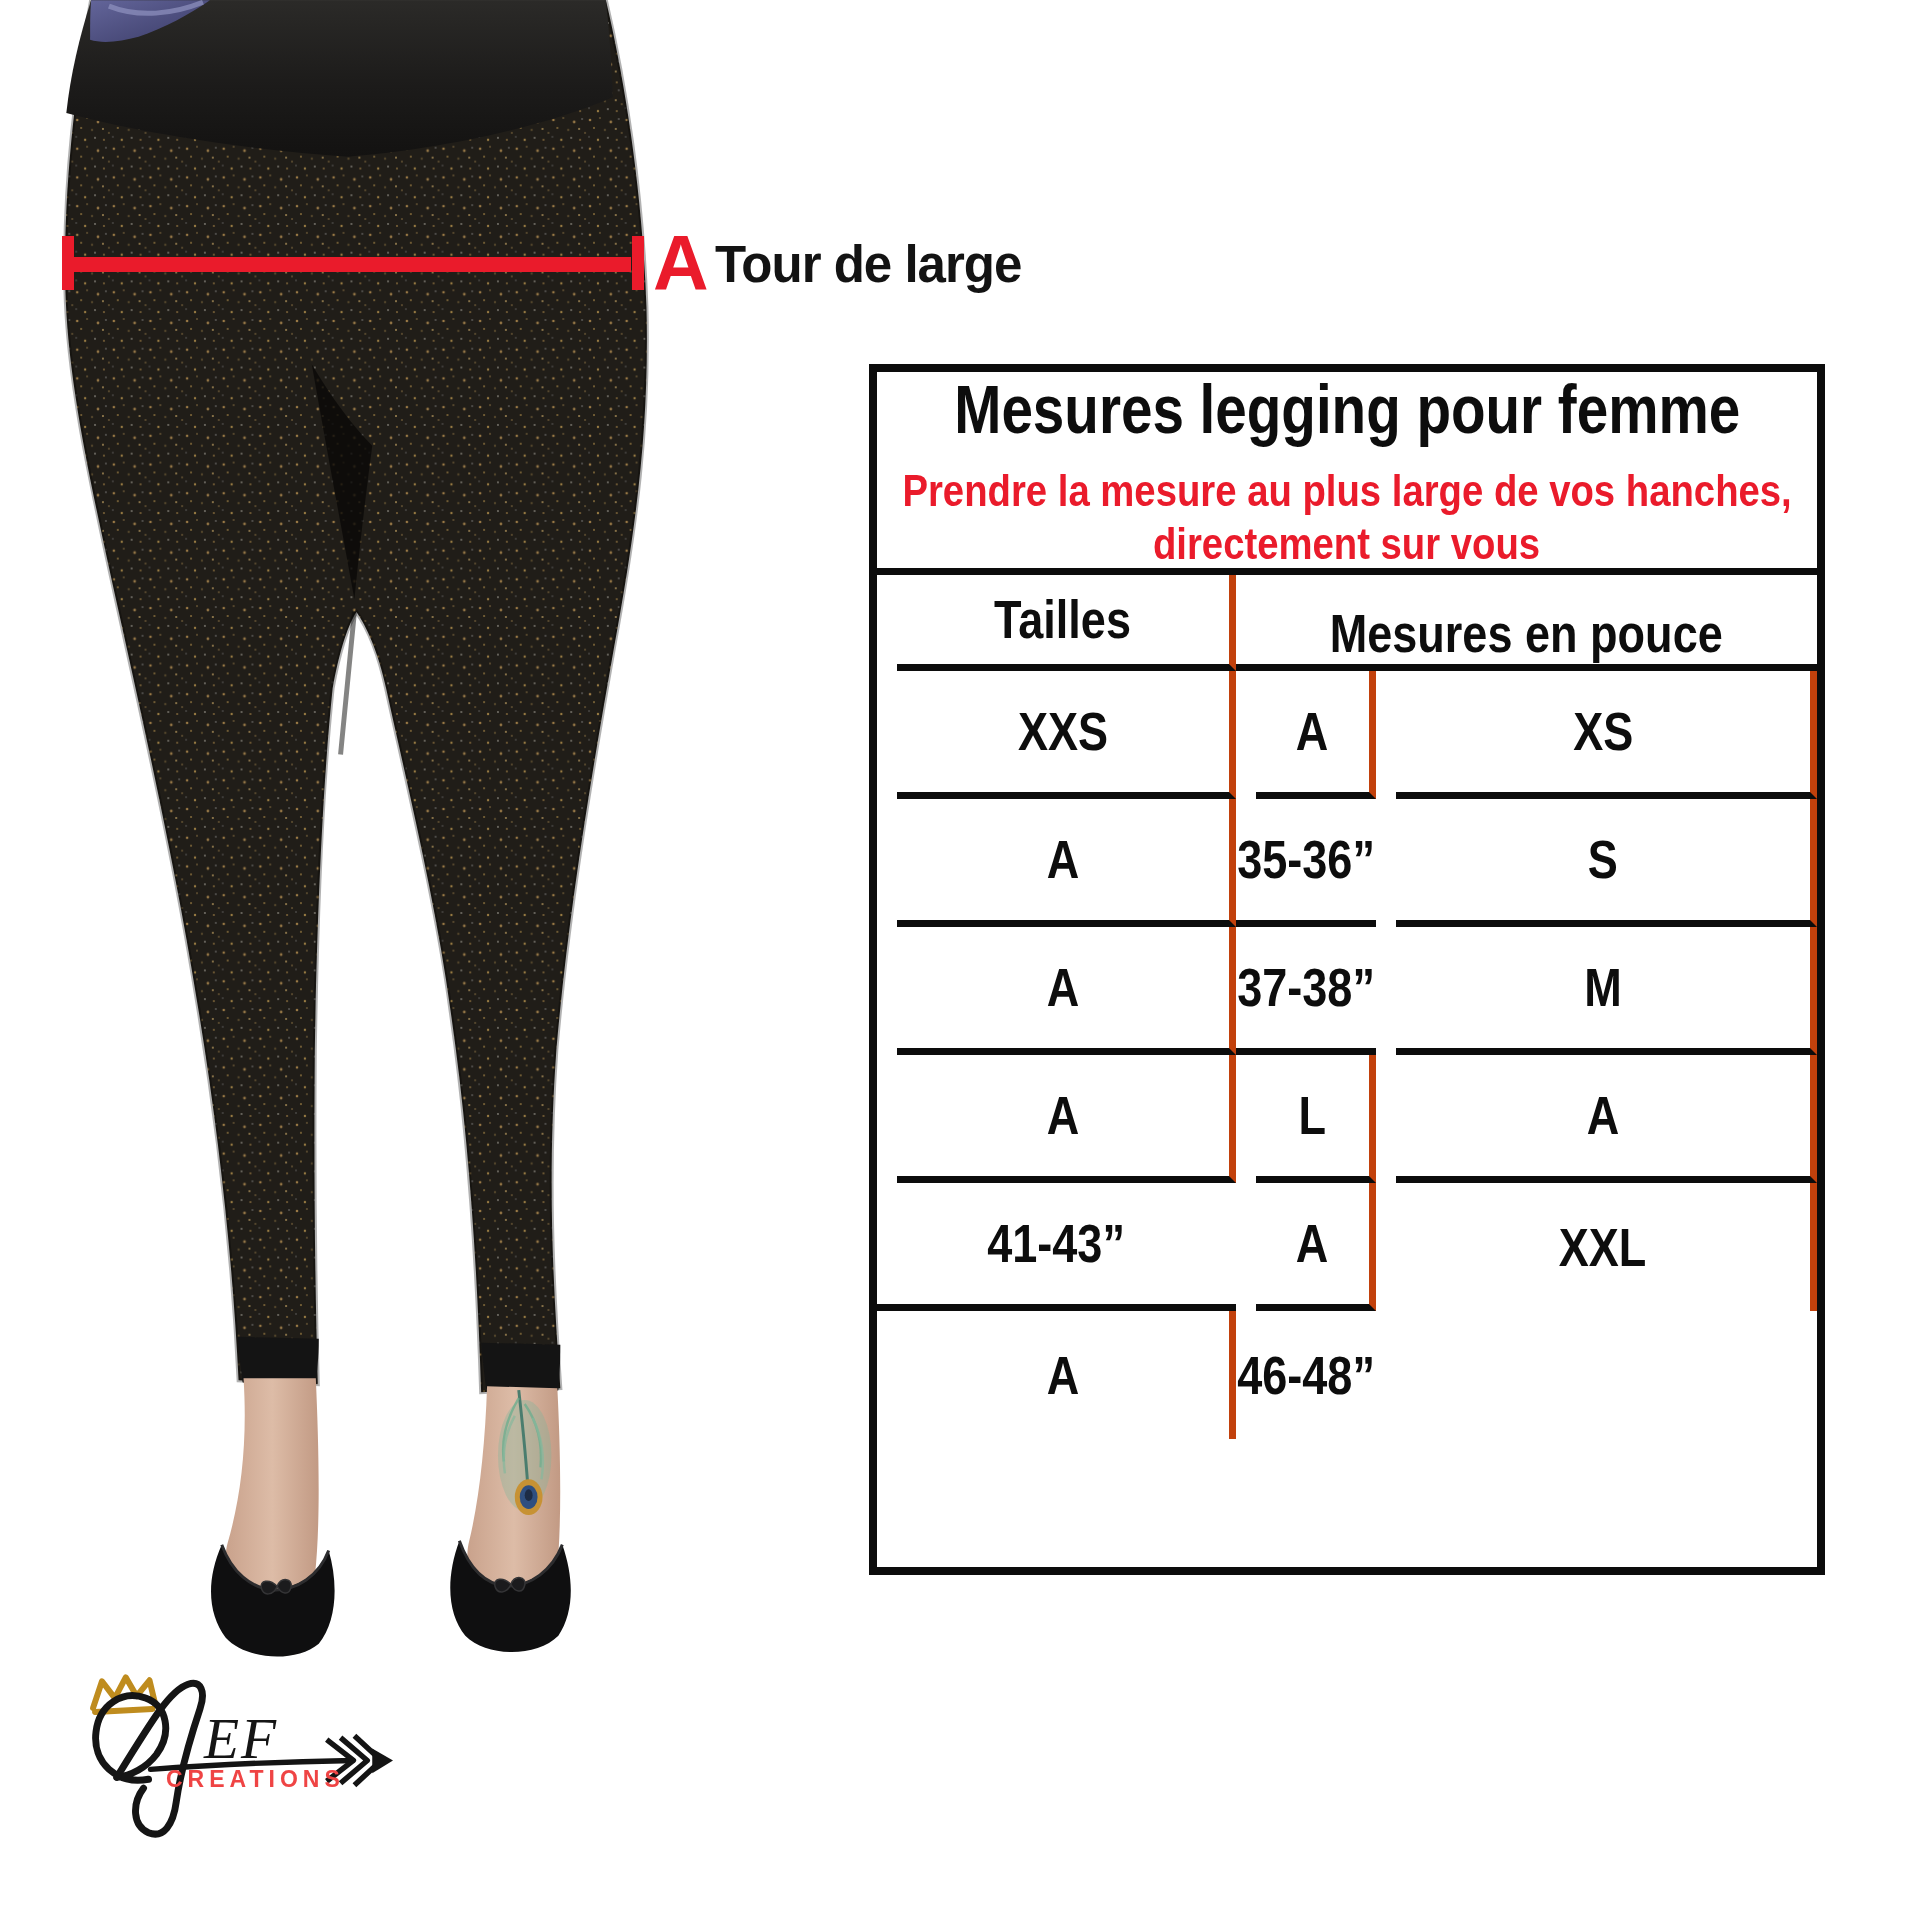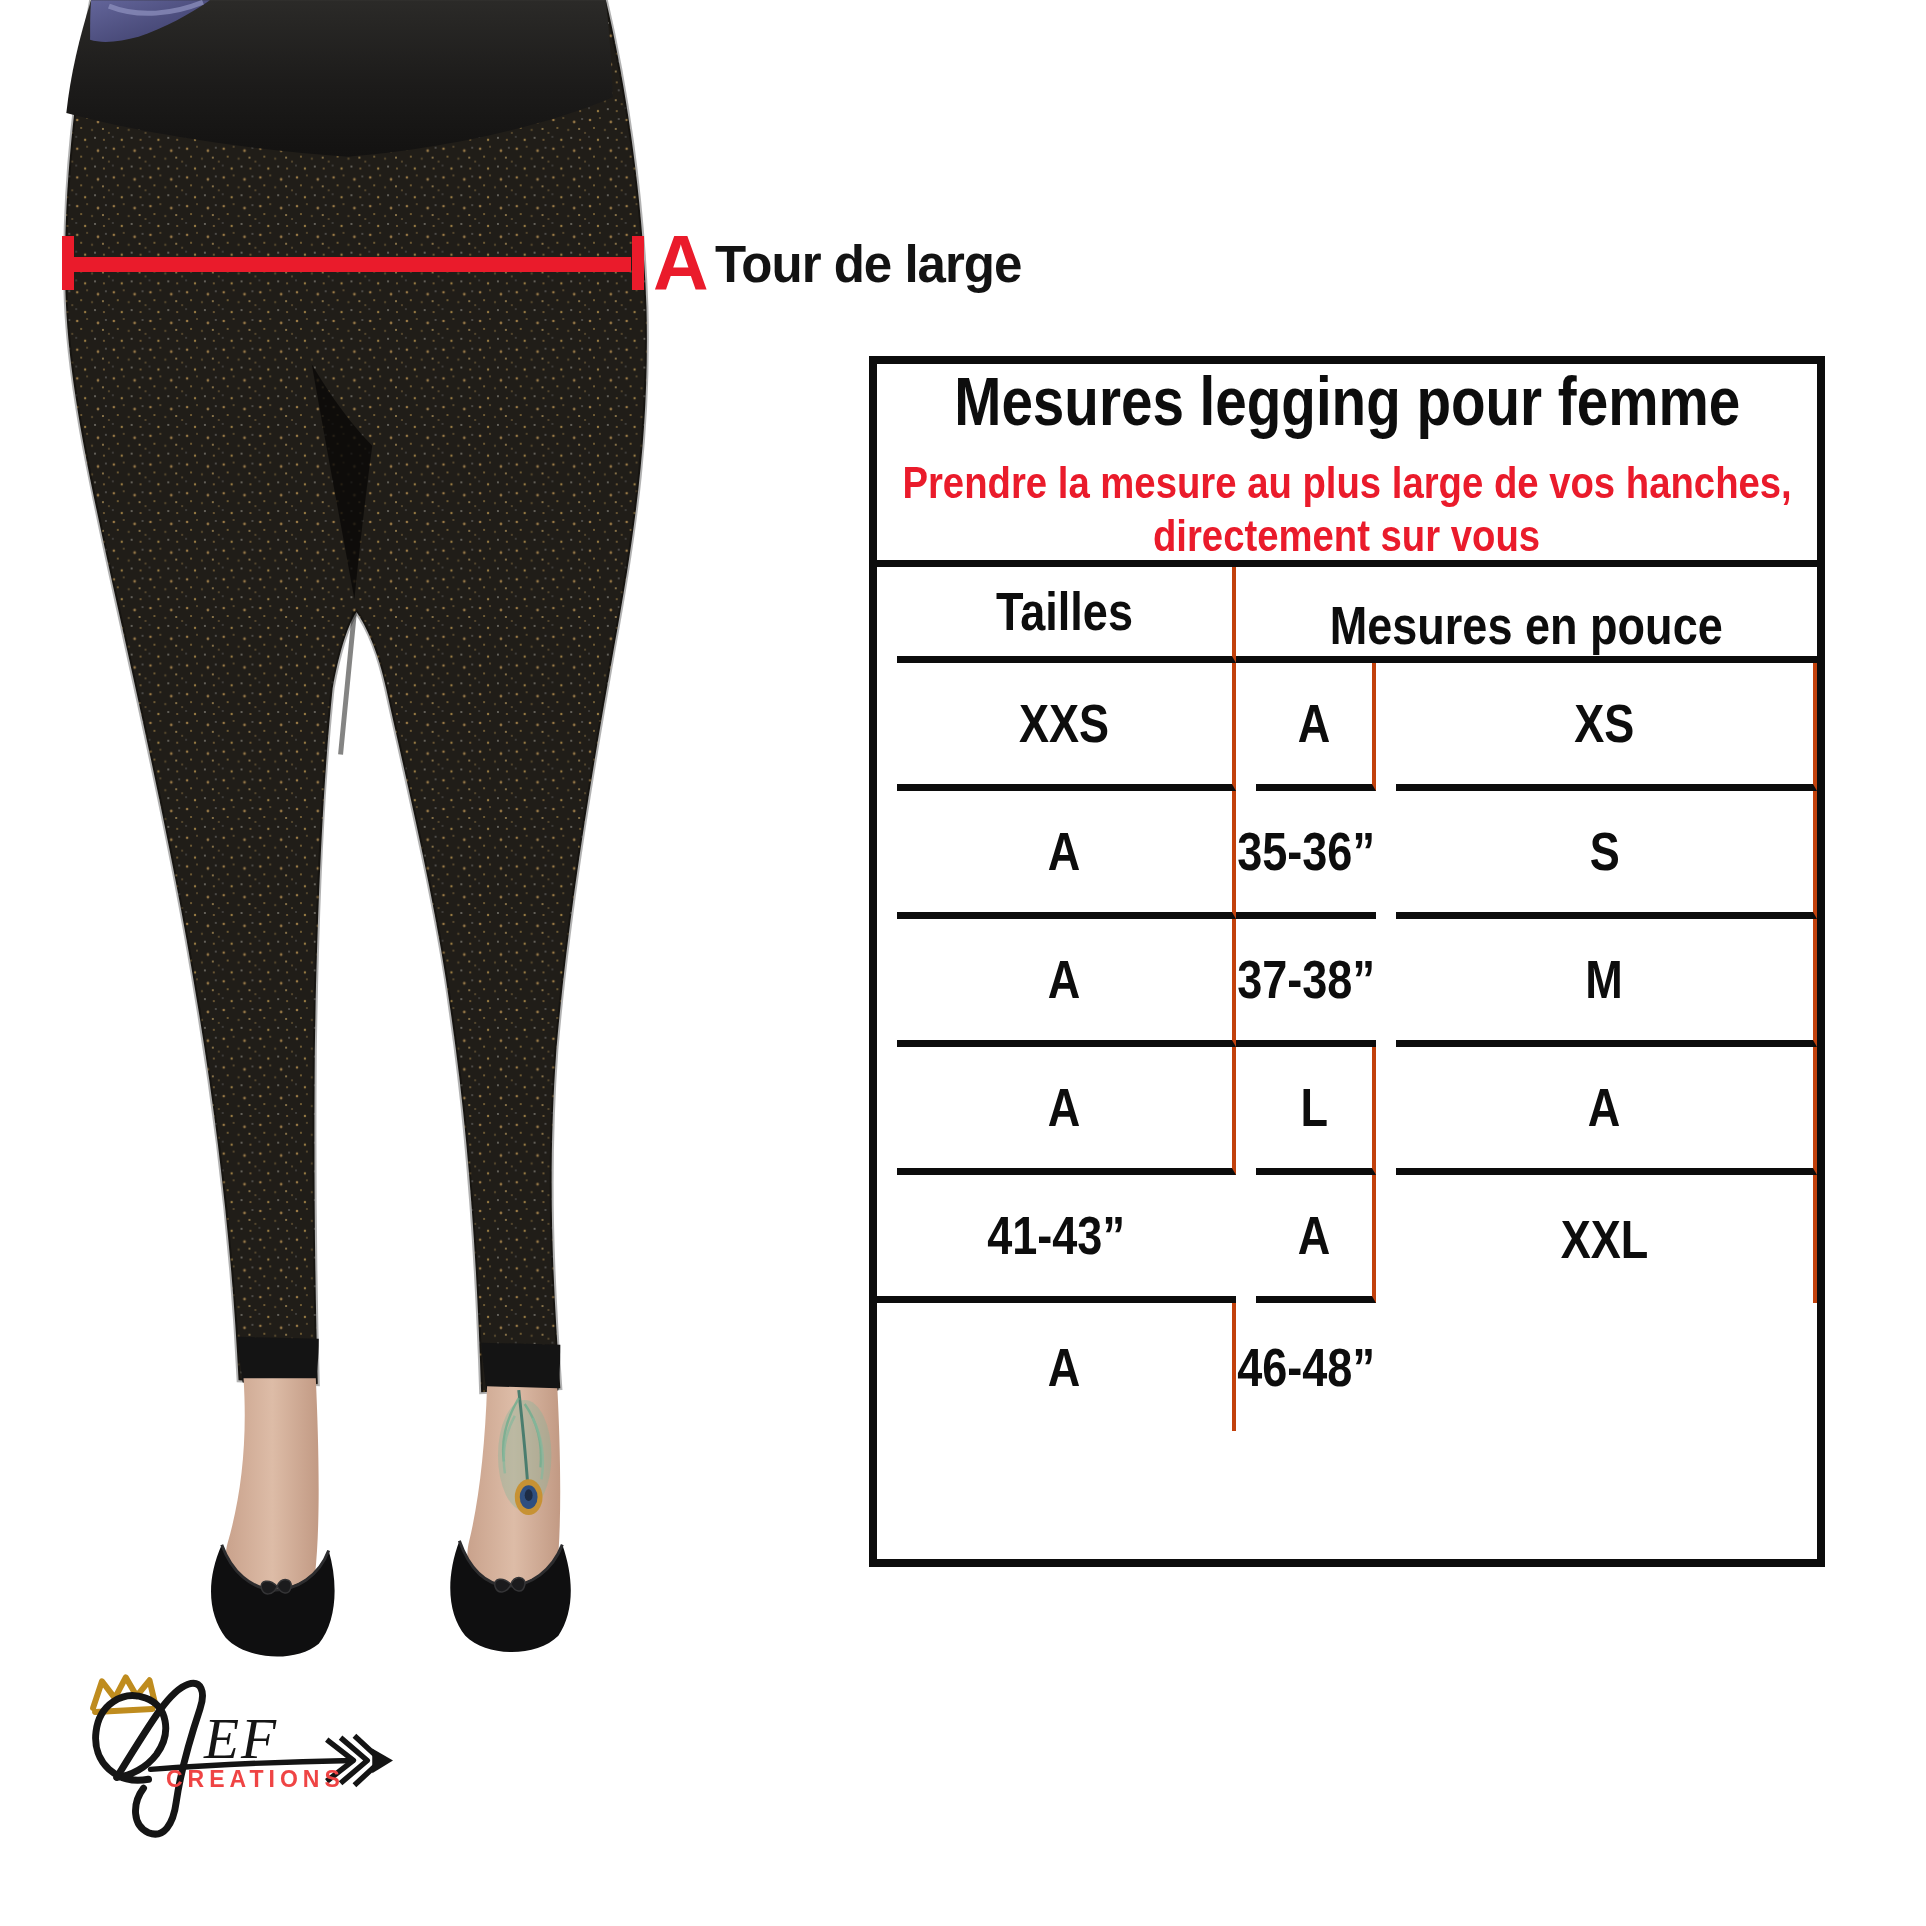--- a/index.html
+++ b/index.html
@@ -18,31 +18,31 @@
     position:absolute;left:653px;top:225px;font-size:77px;line-height:1;
     font-weight:bold;color:#ea1b2b;letter-spacing:-1px;
   }
   .m-label{
     position:absolute;left:715px;top:239px;font-size:51px;line-height:1;
     font-weight:bold;color:#131313;letter-spacing:-1px;
   }
 
   
   .chart{
-    position:absolute;left:869px;top:356px;width:956px;height:1211px;
+    position:absolute;left:869px;top:364px;width:956px;height:1211px;
     box-sizing:border-box;border:8px solid #0c0c0c;background:#ffffff;
     display:grid;grid-template-columns:359px 140px 1fr;
     grid-template-rows:203px 96px repeat(7,1fr);
   }
   .cell{
     display:flex;align-items:center;justify-content:center;
     box-sizing:border-box;color:#0d0d0d;font-weight:bold;overflow:hidden;
   }
   .bb{border-bottom:7px solid #0c0c0c;}
-  .br{border-right:4px solid #c2410c;margin-left:20px;}
+  .br{border-right:7px solid #c2410c;margin-left:20px;}
   .title-cell{grid-column:1/4;flex-direction:column;}
   .t-title{font-size:69px;transform:scaleX(.82);white-space:nowrap;margin-bottom:16px;}
   .t-sub{font-size:44px;line-height:1.2;transform:scaleX(.87);white-space:nowrap;color:#ea1b2b;text-align:center;}
   .head-txt{font-size:53px;transform:scaleX(.85);white-space:nowrap;}
   .cell-txt{font-size:53px;transform:scaleX(.85);white-space:nowrap;}
 
   
   .wordmark{
     position:absolute;left:166px;top:1768px;font-size:23px;line-height:1;
     font-weight:bold;letter-spacing:5px;color:#ef4444;

